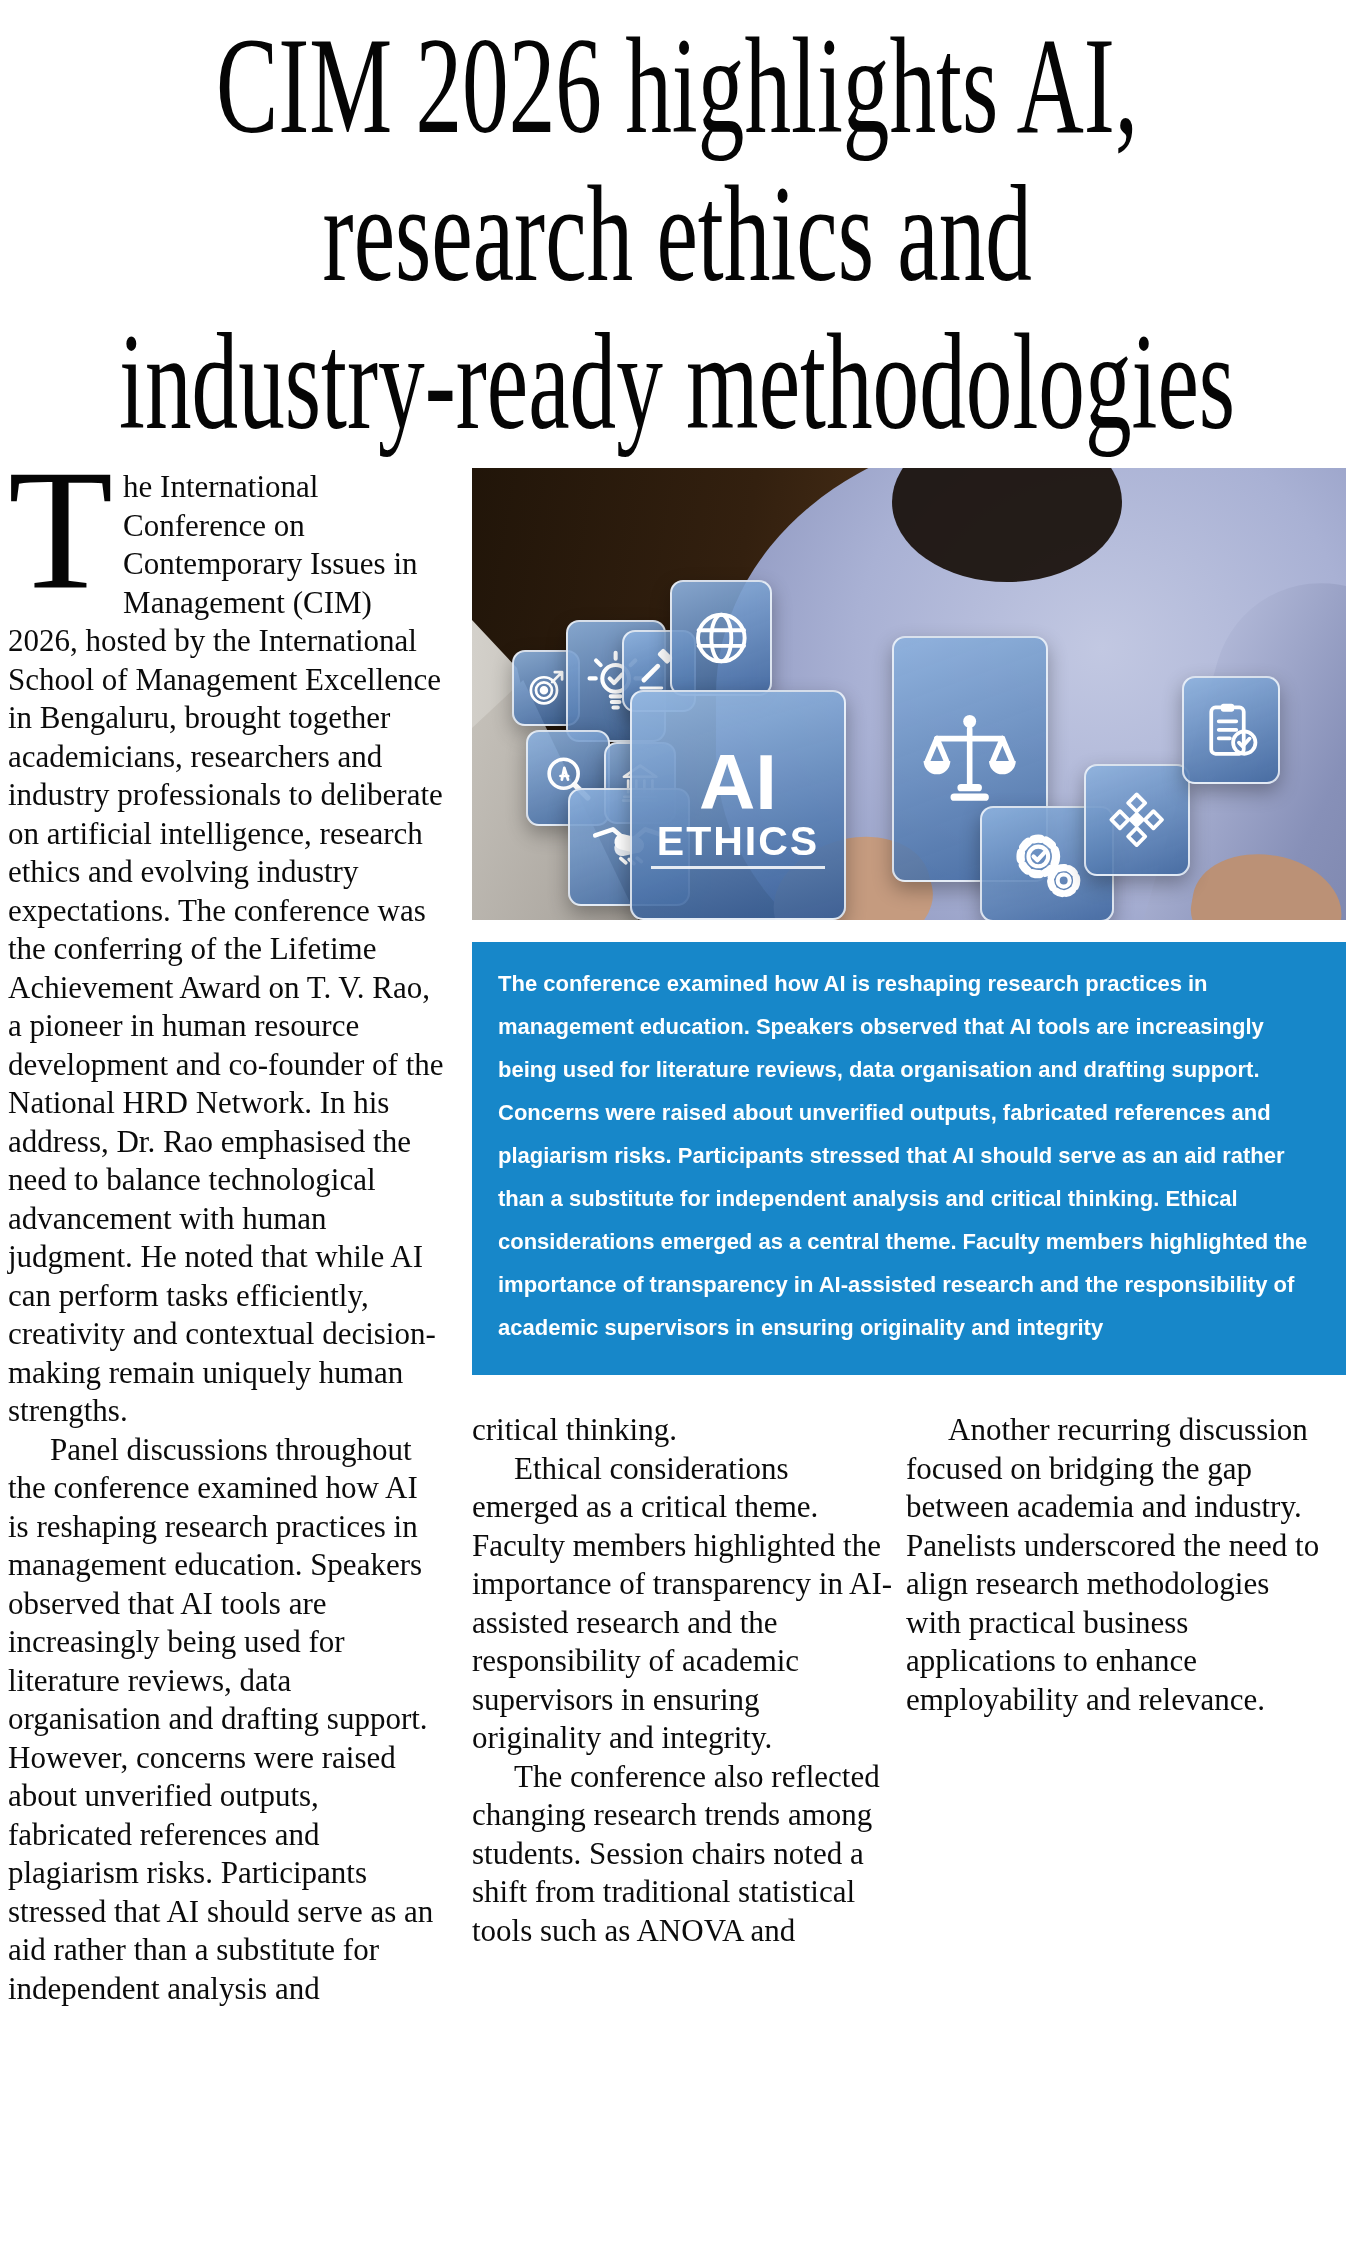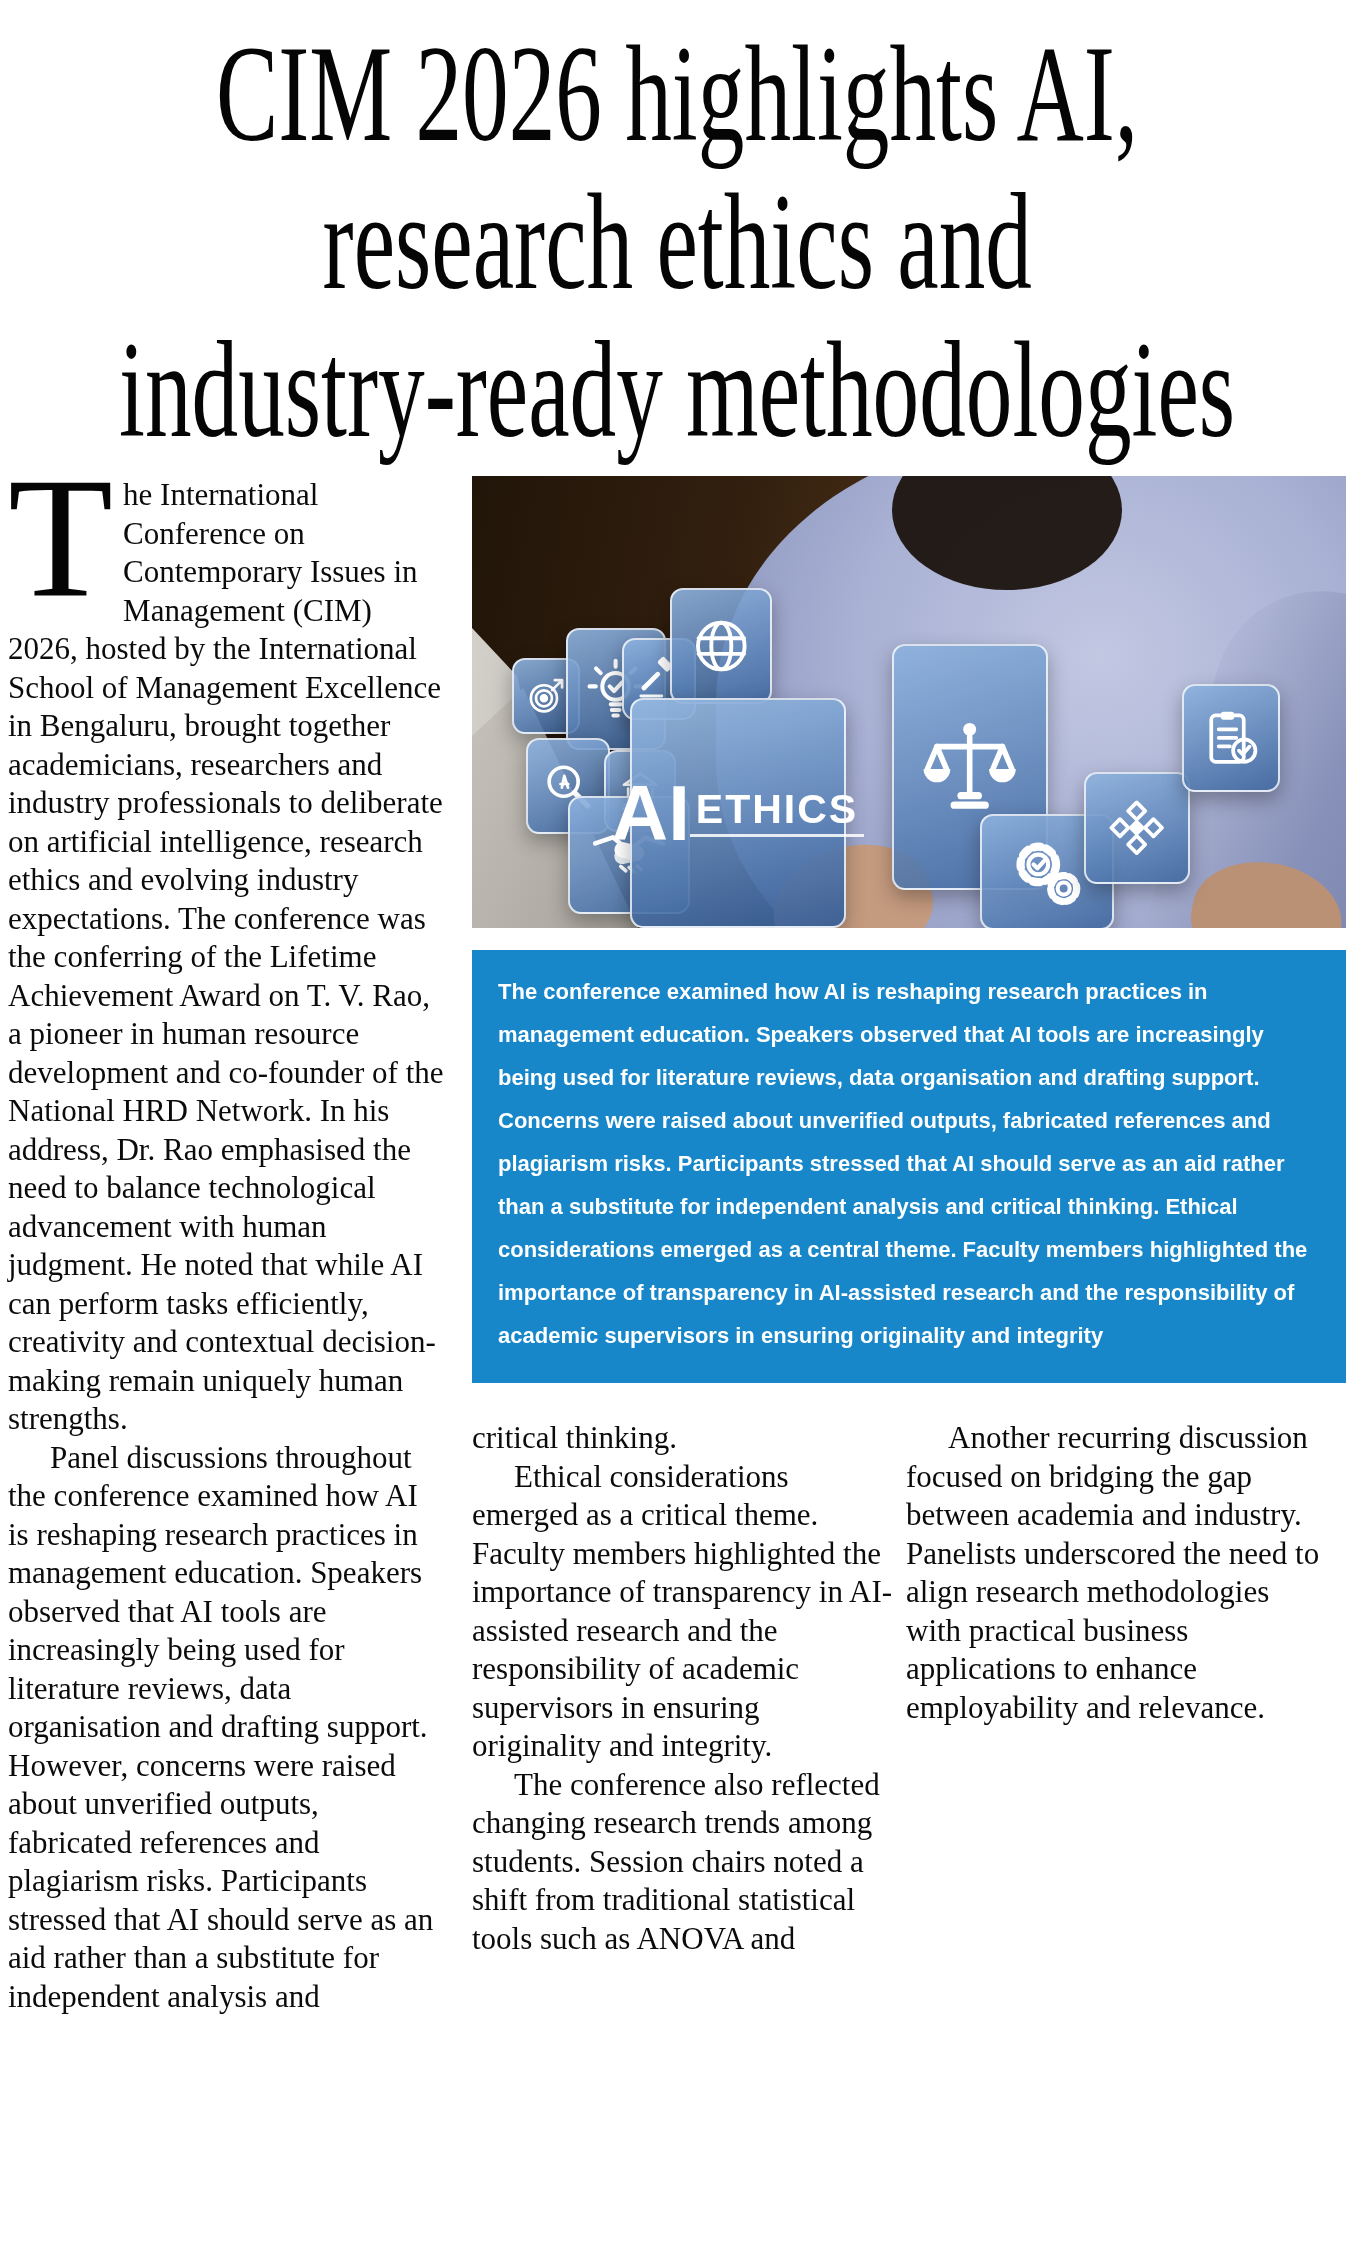--- a/index.html
+++ b/index.html
@@ -1,16 +1,16 @@
 <!DOCTYPE html>
 <html lang="en"><head>
 <meta charset="utf-8">
 <style>
   html,body{margin:0;padding:0;background:#ffffff;}
-  .page{position:relative;width:1354px;height:2136px;margin:12px auto;background:#ffffff;
+  .page{position:relative;width:1354px;height:2136px;margin:4px auto;background:#ffffff;
         overflow:hidden;color:#0d0d0d;box-sizing:border-box;padding:6px 8px 12px 8px;}
 
   
   .headline{margin:2px 0 12px 0;}
   .headline-line{height:148px;display:flex;align-items:center;justify-content:center;}
   .headline-line span{display:inline-block;white-space:nowrap;
       font-family:"Liberation Serif","DejaVu Serif",serif;font-weight:500;
       font-size:126px;color:#050505;transform:scale(0.74,1.1);transform-origin:center;}
 
   
@@ -44,21 +44,21 @@
   .hand-left{position:absolute;left:300px;bottom:-34px;width:160px;height:115px;
       background:#c59b7f;border-radius:52% 48% 42% 42%;transform:rotate(-14deg);}
   .hand-right{position:absolute;left:720px;bottom:-40px;width:150px;height:105px;
       background:#bb9176;border-radius:50% 50% 40% 40%;transform:rotate(10deg);}
 
   .tile{position:absolute;display:flex;align-items:center;justify-content:center;
       background:linear-gradient(160deg,rgba(141,177,221,.92),rgba(62,102,158,.88));
       border:2px solid rgba(255,255,255,.78);border-radius:13px;
       box-shadow:0 8px 20px rgba(0,0,0,.3);}
   .tile svg{width:68%;height:68%;}
-  .tile-ai{flex-direction:row;background:linear-gradient(165deg,rgba(150,185,226,.95),rgba(52,92,150,.92));}
+  .tile-ai{flex-direction:column;background:linear-gradient(165deg,rgba(150,185,226,.95),rgba(52,92,150,.92));}
   .ai-word{font-family:"Liberation Sans","DejaVu Sans",sans-serif;font-weight:bold;
       color:#fff;font-size:78px;line-height:80px;}
   .ethics-word{font-family:"Liberation Sans","DejaVu Sans",sans-serif;font-weight:bold;
       color:#fff;font-size:41px;line-height:34px;letter-spacing:2px;
       border-bottom:3px solid rgba(255,255,255,.85);padding:2px 6px 8px 6px;}
 
   
   .caption{margin-top:22px;background:#1787c9;color:#ffffff;
       padding:20px 26px 26px 26px;
       font-family:"Liberation Sans","DejaVu Sans",sans-serif;font-weight:bold;

